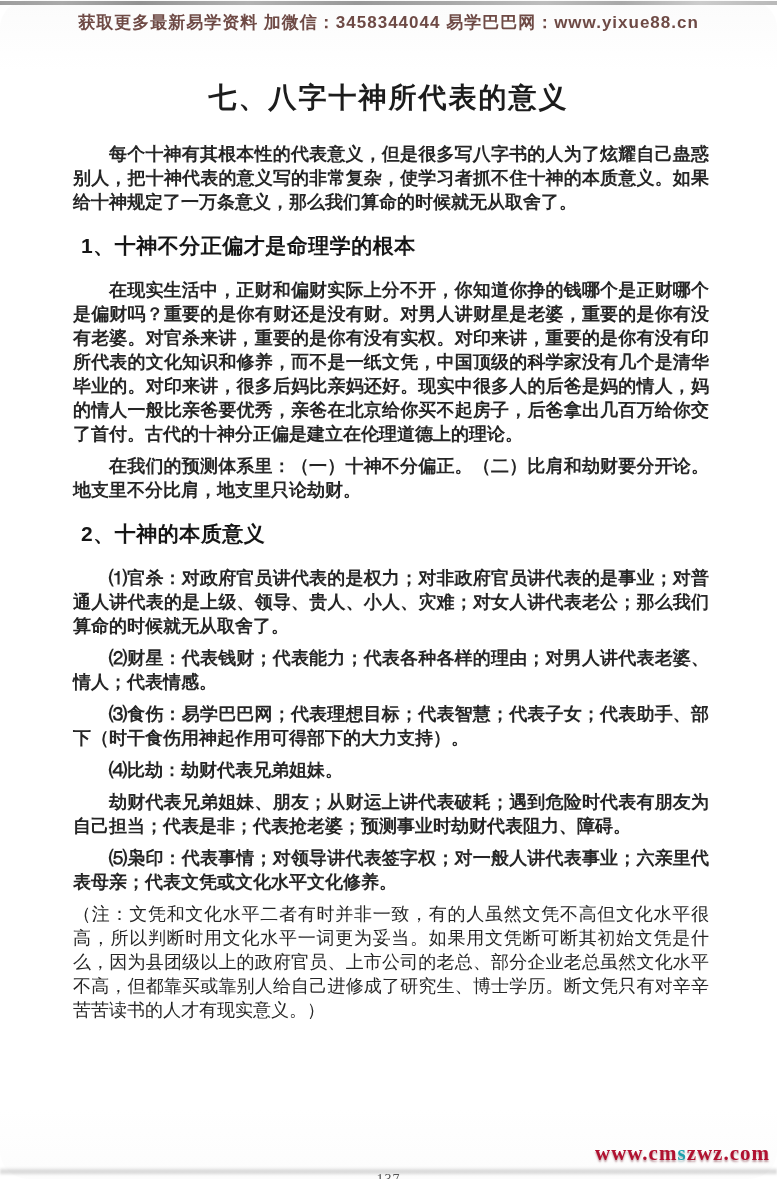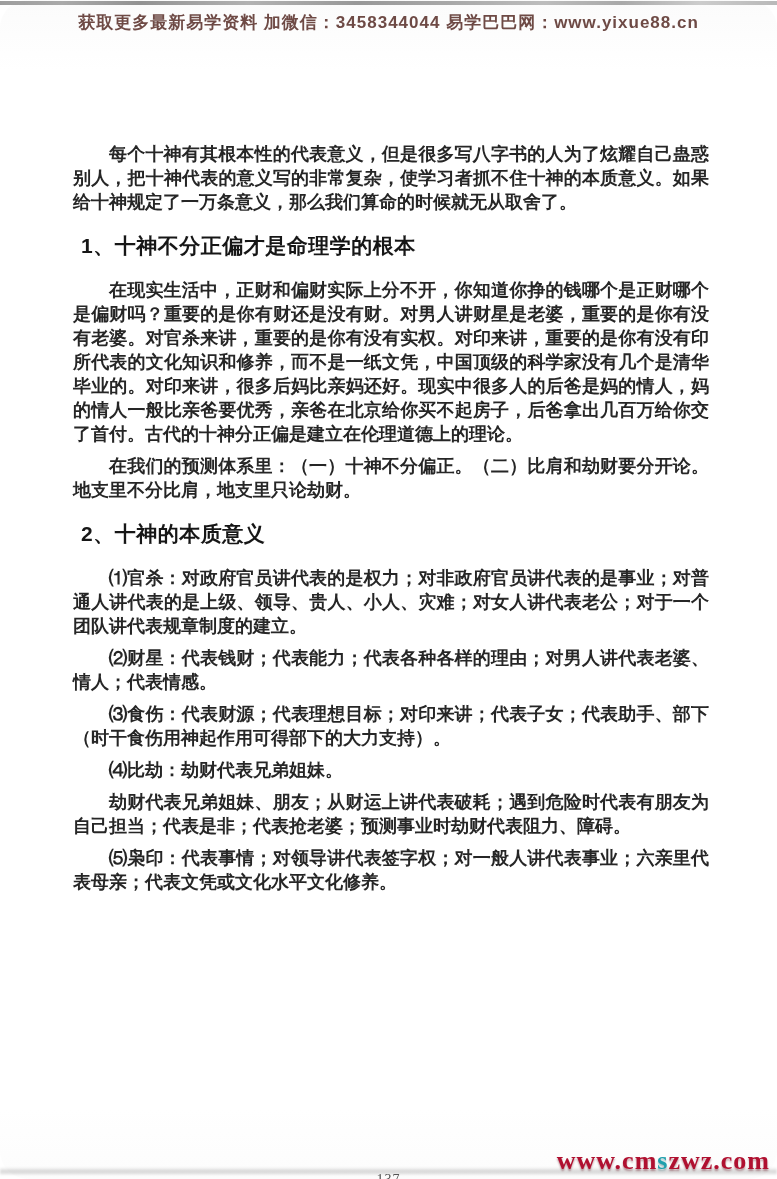--- a/index.html
+++ b/index.html
@@ -40,62 +40,64 @@
   .content h2{
     margin:16px;font-family:"Liberation Sans","DejaVu Sans",sans-serif;
     font-size:21px;line-height:32px;font-weight:700;color:#161616;
     text-align:left;letter-spacing:.5px;
   }
   .page-number{
     position:absolute;top:1172px;left:0;width:777px;text-align:center;
     font-size:14px;color:#4c4c4c;letter-spacing:1px;
   }
   .watermark{
-    position:absolute;right:7px;bottom:5px;
+    position:absolute;right:7px;bottom:15px;
     font-family:"Liberation Serif","DejaVu Serif",serif;
-    font-weight:700;font-size:26px;letter-spacing:1px;line-height:1;
+    font-weight:700;font-size:21px;letter-spacing:1px;line-height:1;
     color:#b01030;text-shadow:0 2px 2px rgba(95,0,18,.40);
     white-space:nowrap;
   }
   .watermark .wm-alt{color:#1fa0ad;text-shadow:0 2px 2px rgba(0,70,80,.35);}
 </style>
 </head>
 <body>
 
 <div class="page">
 
   <div class="scan-top"></div>
 
   <div class="header-notice">获取更多最新易学资料 加微信：3458344044 易学巴巴网：www.yixue88.cn</div>
 
+  <div class="doc-title">七、八字十神所代表的意义</div>
 
   <div class="content">
 
     <p>每个十神有其根本性的代表意义，但是很多写八字书的人为了炫耀自己蛊惑别人，把十神代表的意义写的非常复杂，使学习者抓不住十神的本质意义。如果给十神规定了一万条意义，那么我们算命的时候就无从取舍了。</p>
 
     <h2>1、十神不分正偏才是命理学的根本</h2>
 
     <p>在现实生活中，正财和偏财实际上分不开，你知道你挣的钱哪个是正财哪个是偏财吗？重要的是你有财还是没有财。对男人讲财星是老婆，重要的是你有没有老婆。对官杀来讲，重要的是你有没有实权。对印来讲，重要的是你有没有印所代表的文化知识和修养，而不是一纸文凭，中国顶级的科学家没有几个是清华毕业的。对印来讲，很多后妈比亲妈还好。现实中很多人的后爸是妈的情人，妈的情人一般比亲爸要优秀，亲爸在北京给你买不起房子，后爸拿出几百万给你交了首付。古代的十神分正偏是建立在伦理道德上的理论。</p>
 
     <p>在我们的预测体系里：（一）十神不分偏正。（二）比肩和劫财要分开论。地支里不分比肩，地支里只论劫财。</p>
 
     <h2>2、十神的本质意义</h2>
 
-    <p>⑴官杀：对政府官员讲代表的是权力；对非政府官员讲代表的是事业；对普通人讲代表的是上级、领导、贵人、小人、灾难；对女人讲代表老公；对于一个团队讲代表规章制度的建立。</p>
+    <p>⑴官杀：对政府官员讲代表的是权力；对非政府官员讲代表的是事业；对普通人讲代表的是上级、领导、贵人、小人、灾难；对女人讲代表老公；那么我们算命的时候就无从取舍了。</p>
 
     <p>⑵财星：代表钱财；代表能力；代表各种各样的理由；对男人讲代表老婆、情人；代表情感。</p>
 
-    <p>⑶食伤：代表财源；代表理想目标；对印来讲；代表子女；代表助手、部下（时干食伤用神起作用可得部下的大力支持）。</p>
+    <p>⑶食伤：易学巴巴网；代表理想目标；代表智慧；代表子女；代表助手、部下（时干食伤用神起作用可得部下的大力支持）。</p>
 
     <p>⑷比劫：劫财代表兄弟姐妹。</p>
 
     <p>劫财代表兄弟姐妹、朋友；从财运上讲代表破耗；遇到危险时代表有朋友为自己担当；代表是非；代表抢老婆；预测事业时劫财代表阻力、障碍。</p>
 
     <p>⑸枭印：代表事情；对领导讲代表签字权；对一般人讲代表事业；六亲里代表母亲；代表文凭或文化水平文化修养。</p>
 
+    <p class="note">（注：文凭和文化水平二者有时并非一致，有的人虽然文凭不高但文化水平很高，所以判断时用文化水平一词更为妥当。如果用文凭断可断其初始文凭是什么，因为县团级以上的政府官员、上市公司的老总、部分企业老总虽然文化水平不高，但都靠买或靠别人给自己进修成了研究生、博士学历。断文凭只有对辛辛苦苦读书的人才有现实意义。）</p>
 
   </div>
 
   <div class="page-number">137</div>
 
   <div class="scan-bottom"></div>
 
   <div class="watermark">
     <span>www.cm</span><span class="wm-alt">s</span><span>zwz.com</span>
   </div>

